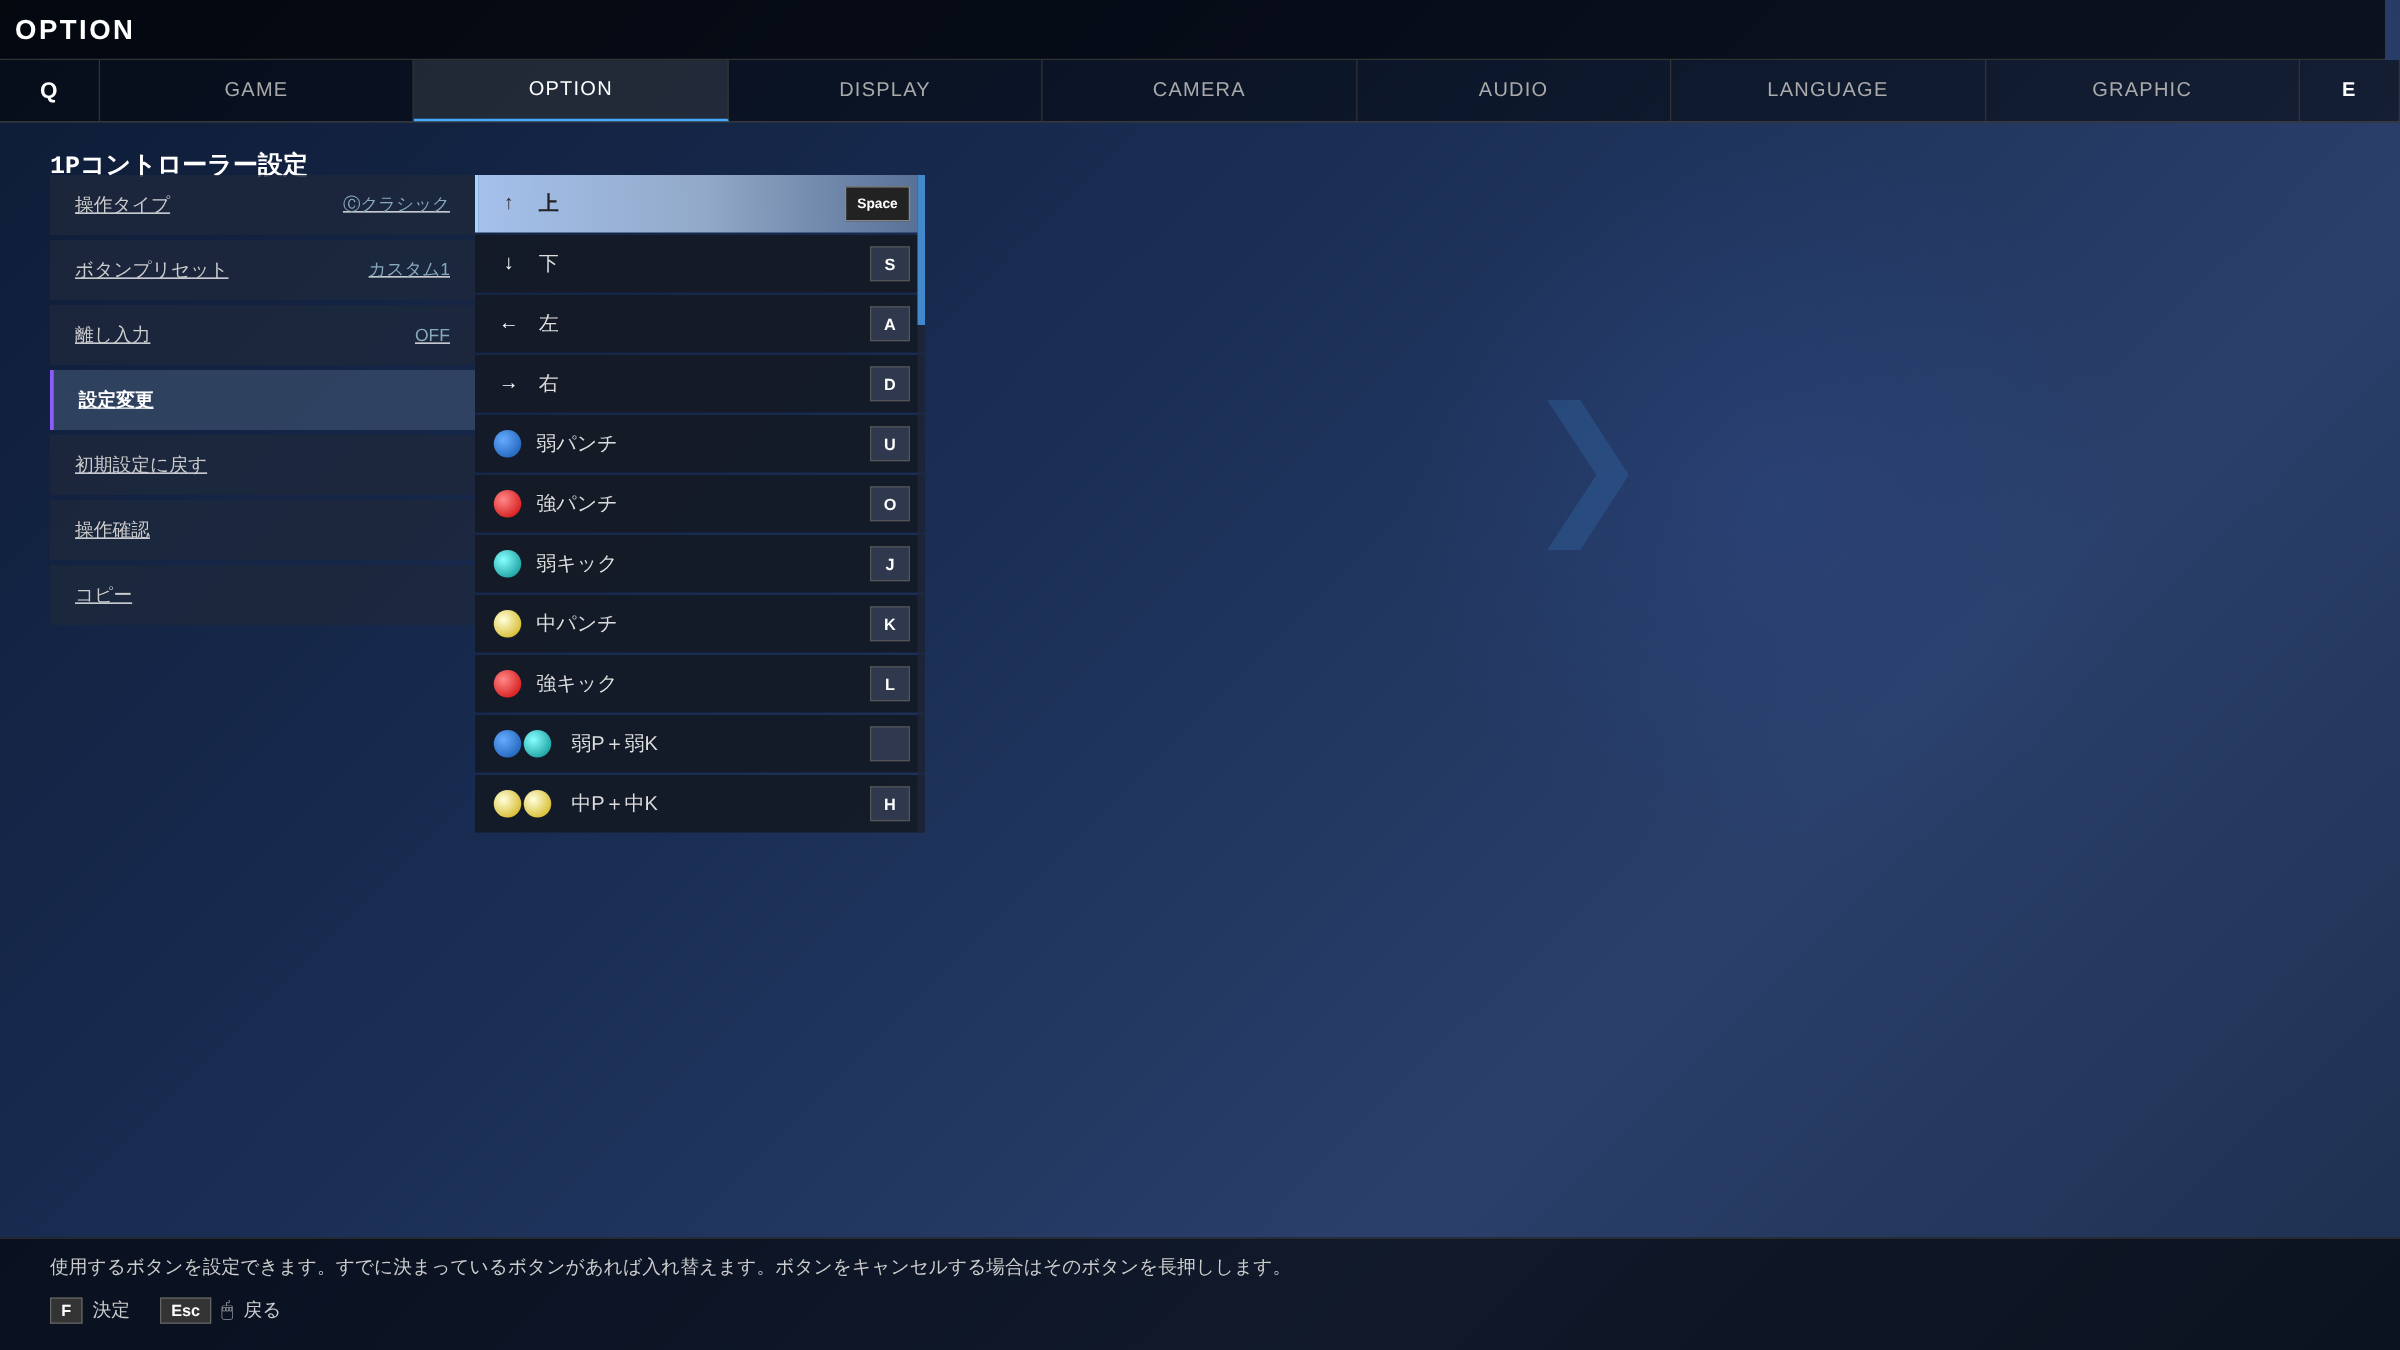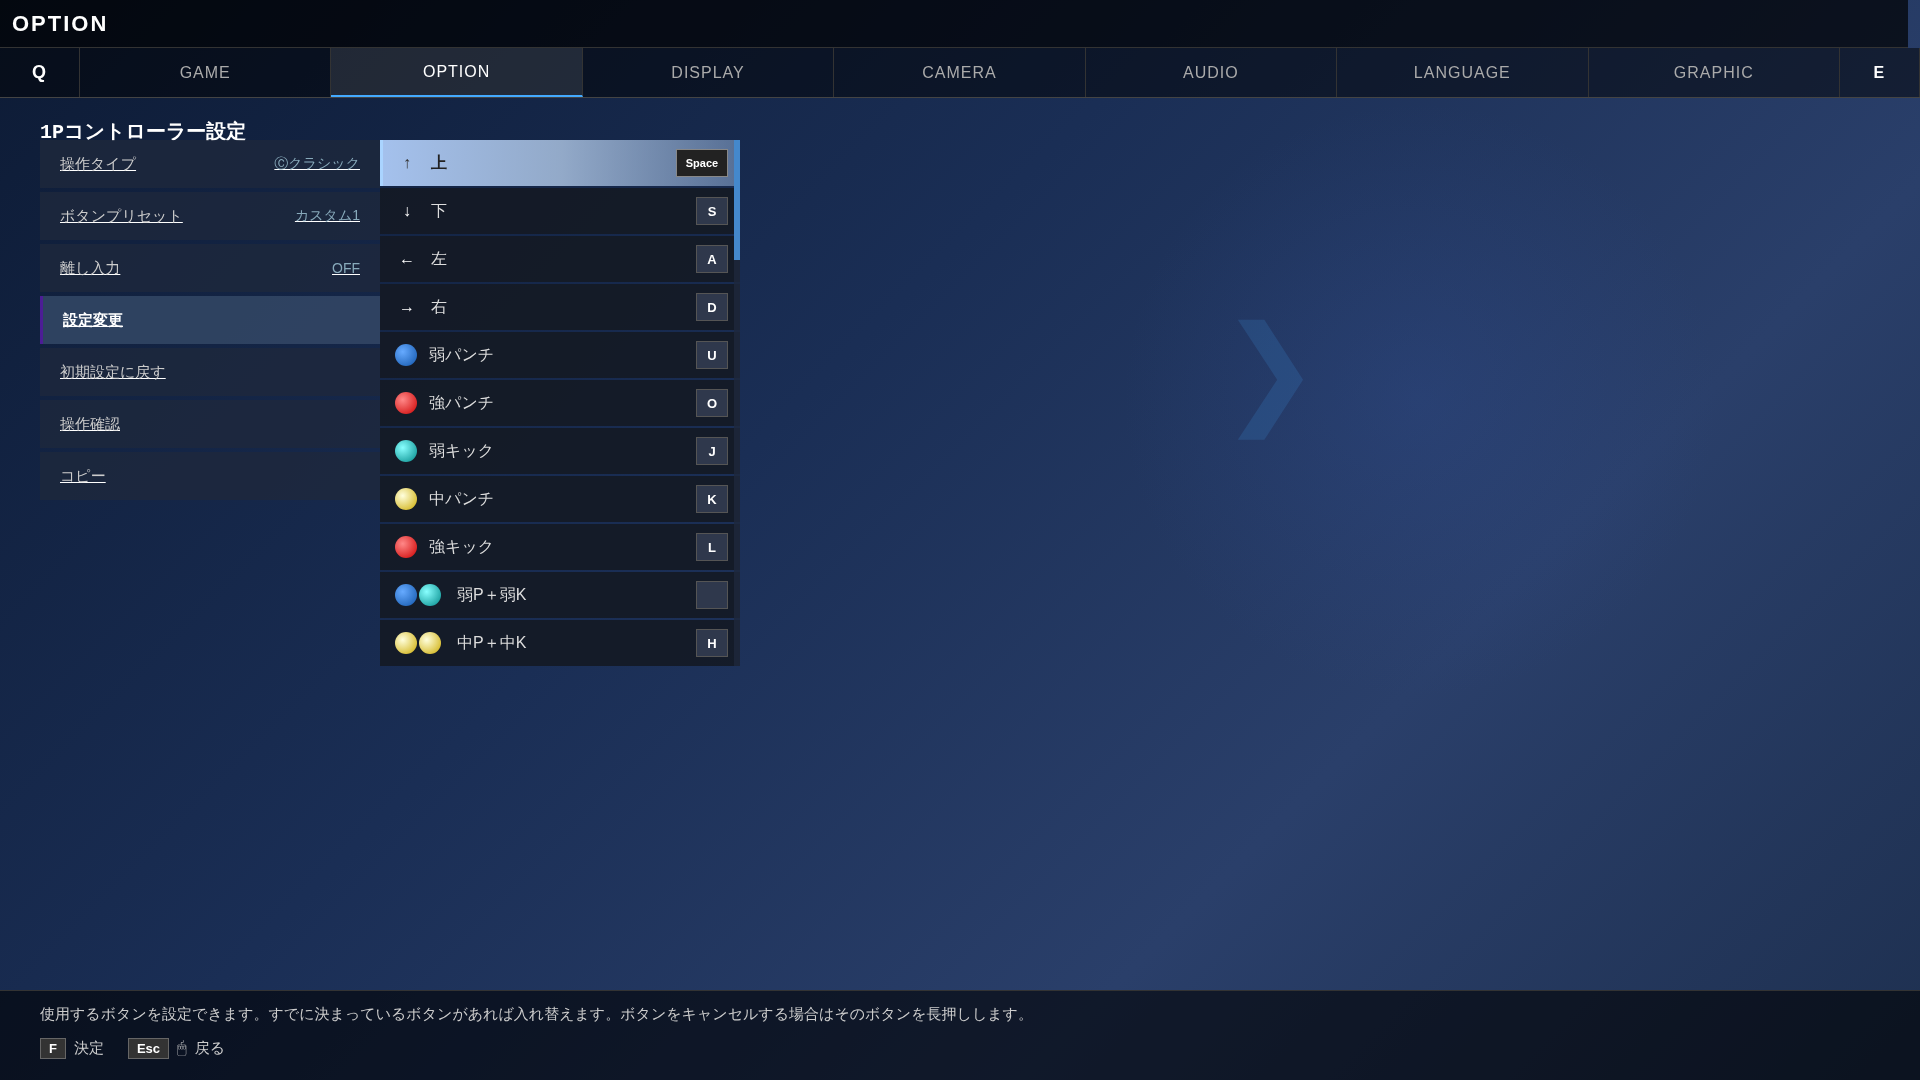--- a/index.html
+++ b/index.html
@@ -134,21 +134,21 @@
       margin-bottom: 4px;
       display: flex;
       align-items: center;
       justify-content: space-between;
     }
 
     .left-btn.section-header {
       background: rgba(50,70,100,0.9);
       color: #fff;
       font-weight: bold;
-      border-left: 3px solid #4c1d95;
+      border-left: 3px solid #8b5cf6;
     }
 
     .left-btn .btn-value {
       color: #8ab;
       font-size: 14px;
     }
 
     .left-btn.plain-btn {
       justify-content: flex-start;
     }

